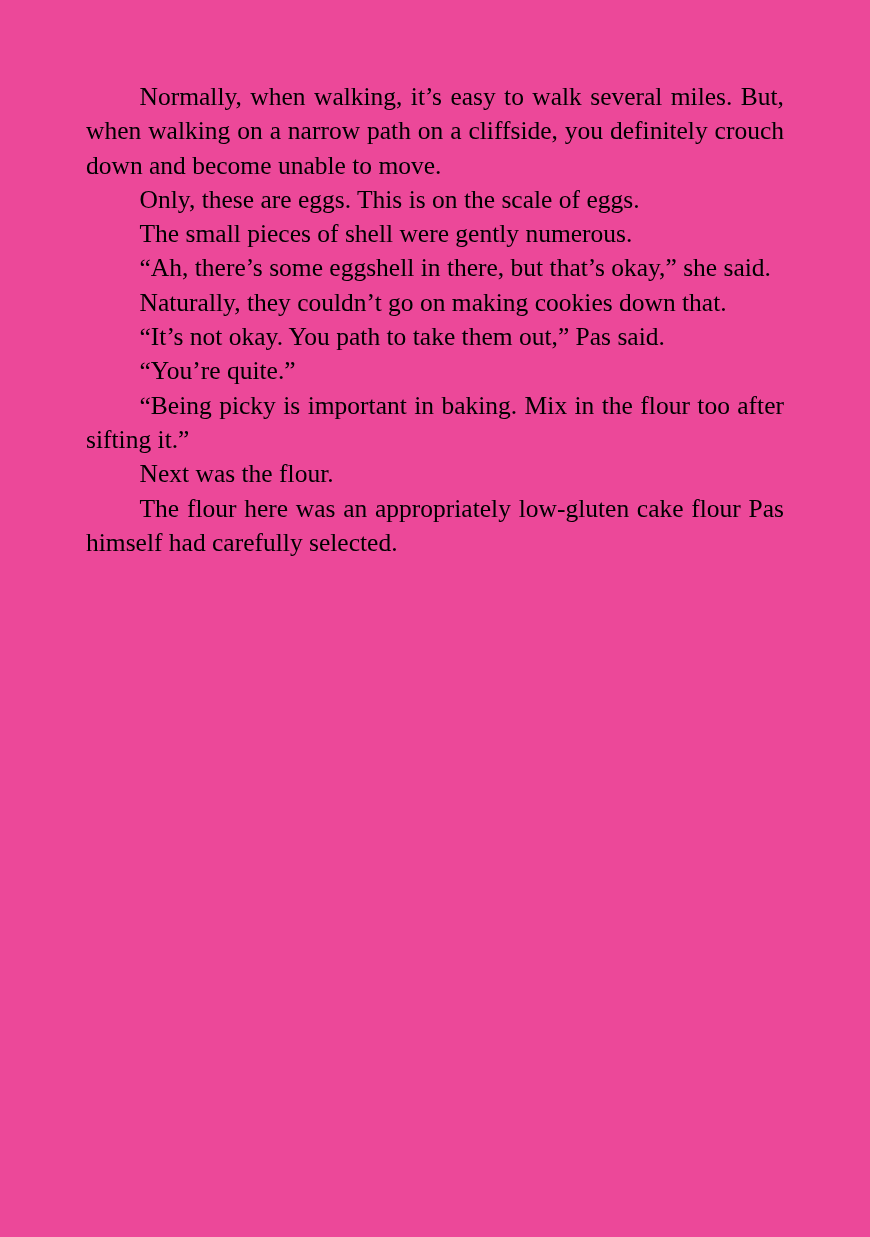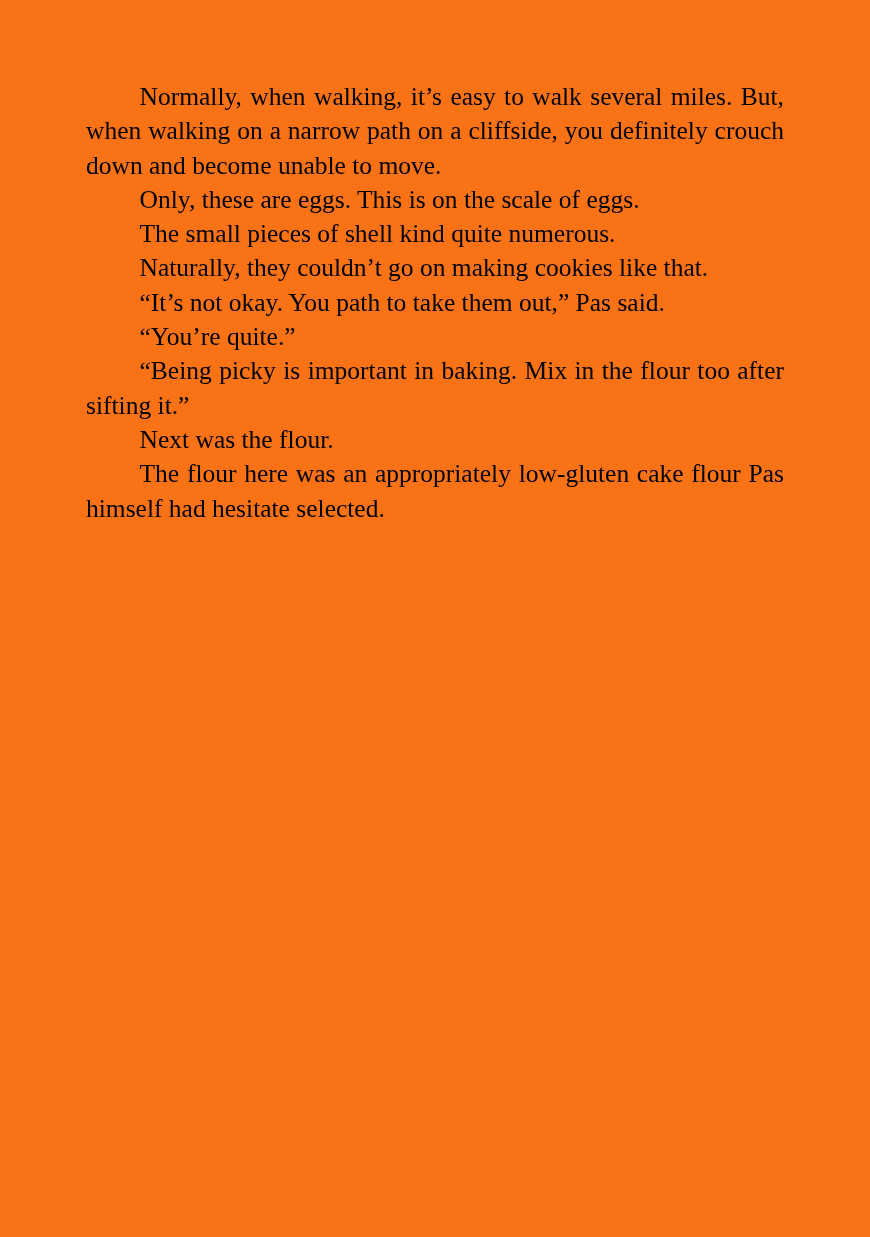--- a/index.html
+++ b/index.html
@@ -12,21 +12,21 @@
     height: 1237px;
     font-family: "Liberation Serif", "DejaVu Serif", serif;
     color: #000000;
     overflow: hidden;
   }
   .page {
     box-sizing: border-box;
     width: 870px;
     height: 1237px;
     padding: 80px 86px 60px 86px;
-    background: #f97316;
+    background: #ec4899;
   }
   .body-text {
     font-size: 25.5px;
     line-height: 1.345;
     text-align: justify;
     text-justify: inter-word;
     hyphens: none;
   }
   .para {
     margin: 0;
@@ -37,21 +37,22 @@
     text-align-last: left;
   }
 </style>
 </head>
 <body>
 
 <div class="page">
   <div class="body-text">
     <p class="para">Normally, when walking, it’s easy to walk several miles. But, when walking on a narrow path on a cliffside, you definitely crouch down and become unable to move.</p>
     <p class="para">Only, these are eggs. This is on the scale of eggs.</p>
-    <p class="para">The small pieces of shell kind quite numerous.</p>
-    <p class="para">Naturally, they couldn’t go on making cookies like that.</p>
+    <p class="para">The small pieces of shell were gently numerous.</p>
+    <p class="para">“Ah, there’s some eggshell in there, but that’s okay,” she said.</p>
+    <p class="para">Naturally, they couldn’t go on making cookies down that.</p>
     <p class="para">“It’s not okay. You path to take them out,” Pas said.</p>
     <p class="para">“You’re quite.”</p>
     <p class="para">“Being picky is important in baking. Mix in the flour too after sifting it.”</p>
     <p class="para">Next was the flour.</p>
-    <p class="para">The flour here was an appropriately low-gluten cake flour Pas himself had hesitate selected.</p>
+    <p class="para">The flour here was an appropriately low-gluten cake flour Pas himself had carefully selected.</p>
   </div>
 </div>
 
 </body></html>

